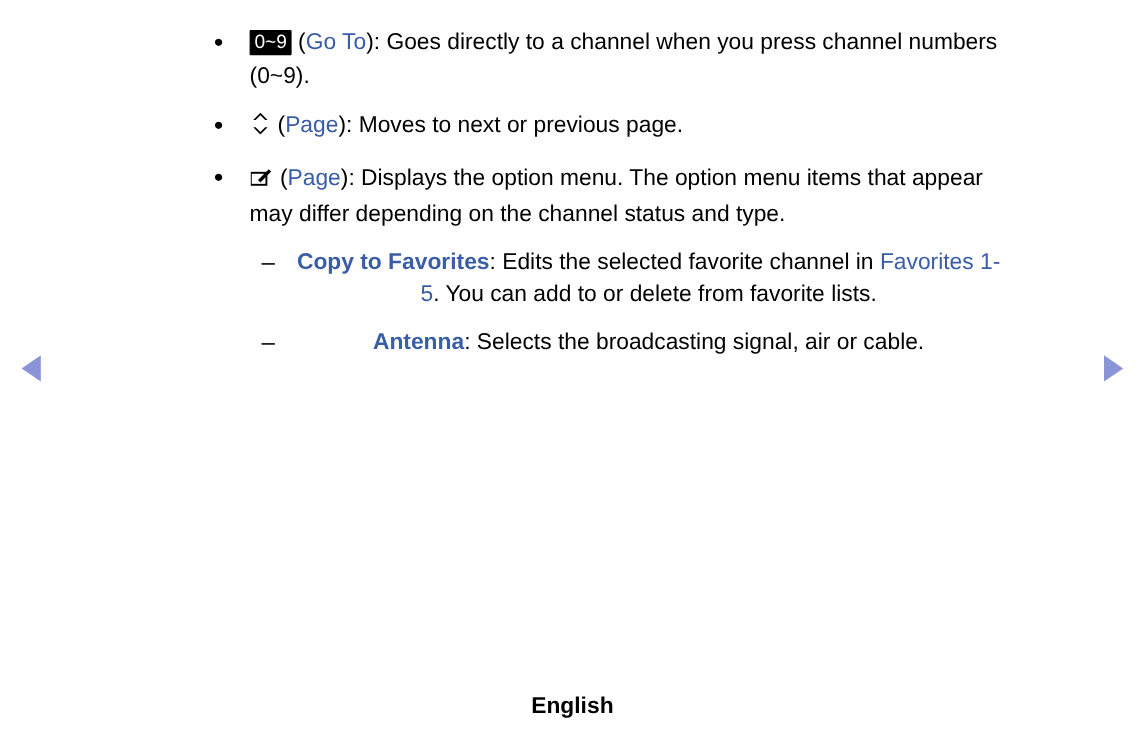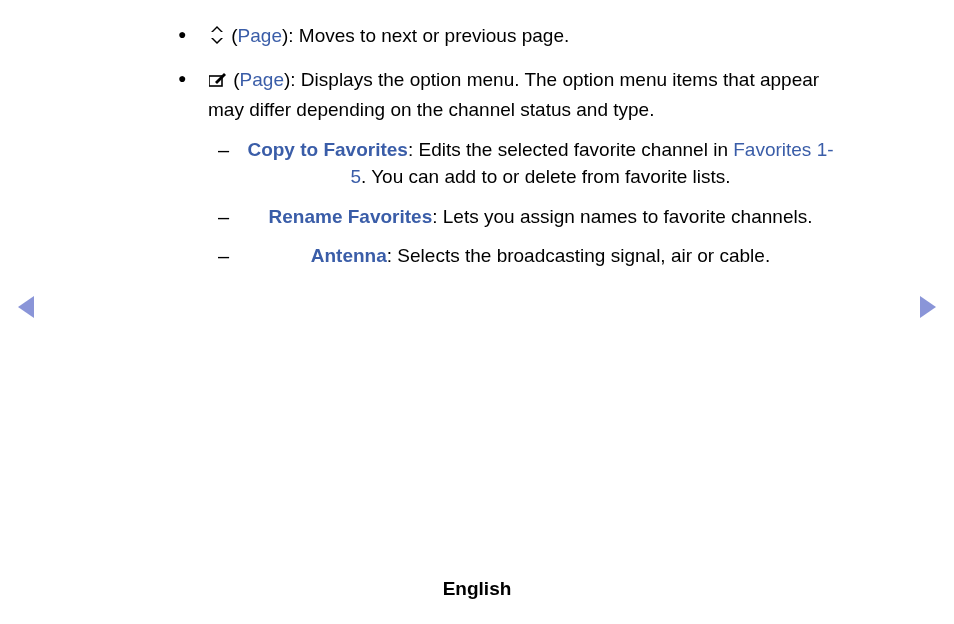--- a/index.html
+++ b/index.html
@@ -102,20 +102,24 @@
       font-weight: bold;
       color: #000;
     }
   </style>
 </head>
 <body>
 
 <div class="content">
   <ul class="outer">
 
+    <li>
+      <span class="btn09">0~9</span>
+      (<span class="hl">Go To</span>)<span>: Goes directly to a channel when you press channel numbers (0~9).</span>
+    </li>
 
     <li>
       <span class="icon-updown">
         <svg width="14" height="18" viewBox="0 0 14 18">
             <path d="M7 0 L13 6 L11 6 L7 2 L3 6 L1 6 Z M7 18 L1 12 L3 12 L7 16 L11 12 L13 12 Z" fill="#000"></path>
           </svg>
       </span>
       (<span class="hl">Page</span>)<span>: Moves to next or previous page.</span>
     </li>
 
@@ -126,23 +130,20 @@
             <path d="M8 12 L17 3 L15 1 L6 10 Z" fill="#000"></path>
           </svg>
       </span>
       (<span class="hl">Page</span>)<span>: Displays the option menu. The option menu items that appear may differ depending on the channel status and type.</span>
 
       <ul class="inner">
         <li>
           <span class="hlb">Copy to Favorites</span><span>: Edits the selected favorite channel in </span><span class="hl">Favorites 1-5</span><span>. You can add to or delete from favorite lists.</span>
         </li>
         <li>
-          <span class="hlb">Rename Favorites</span><span>: Lets you assign names to favorite channels.</span>
-        </li>
-        <li>
           <span class="hlb">Antenna</span><span>: Selects the broadcasting signal, air or cable.</span>
         </li>
       </ul>
     </li>
 
   </ul>
 </div>
 
 <div class="nav-left"></div>
 <div class="nav-right"></div>

